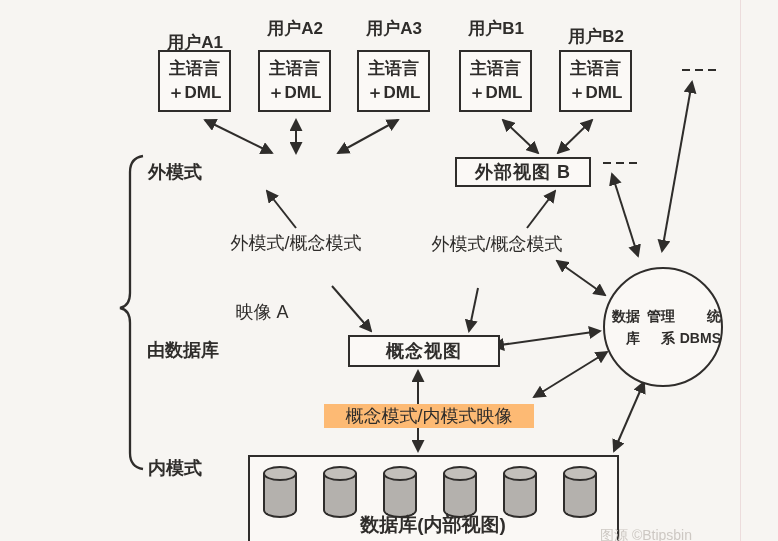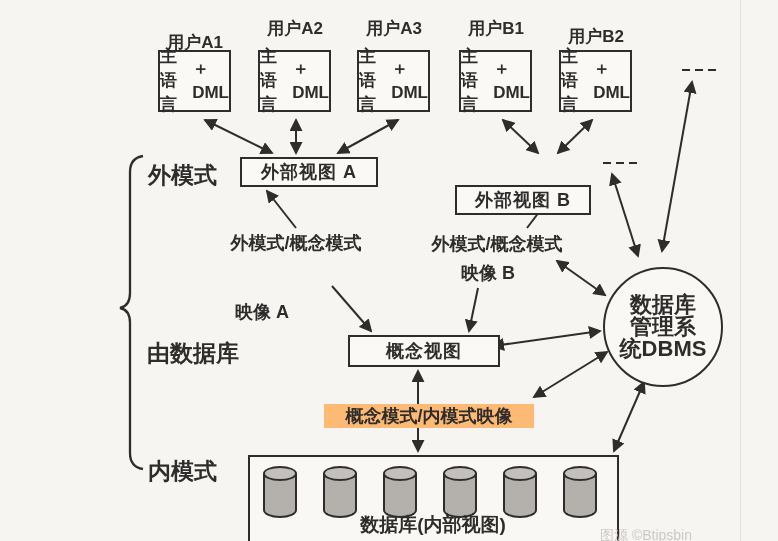--- a/index.html
+++ b/index.html
@@ -9,38 +9,38 @@
     font-family:"Liberation Sans","DejaVu Sans",sans-serif;
     color:#2f2d2b;
   }
   .stage *{box-sizing:border-box;}
   svg.wires{position:absolute;left:0;top:0;z-index:1;}
   .abs{position:absolute;z-index:2;}
   .lbl{font-weight:600;white-space:nowrap;}
   .user-label{width:86px;text-align:center;font-size:17px;font-weight:700;}
   .term-box{
     width:73px;height:62px;border:2.5px solid #2f2d2b;background:#fbf9f6;
-    display:flex;flex-direction:row;align-items:center;justify-content:center;
+    display:flex;flex-direction:column;align-items:center;justify-content:center;
     font-size:17px;font-weight:700;line-height:24px;
   }
   .view-box{
     height:30px;border:2px solid #2f2d2b;background:#fbf9f6;
     display:flex;align-items:center;justify-content:center;
     font-size:18px;font-weight:700;letter-spacing:1px;
   }
-  .level-label{font-size:23px;font-weight:700;}
+  .level-label{font-size:18px;font-weight:700;}
   .admin-note{
     width:100px;text-align:center;font-size:18px;font-weight:700;line-height:19px;
   }
-  .map-label{font-size:18px;font-weight:700;text-align:center;}
+  .map-label{font-size:18px;font-weight:400;text-align:center;}
   .ci-map{background:#fdba74;padding:0 2px;}
   .dbms-circle{
     width:120px;height:120px;border:2.5px solid #2f2d2b;border-radius:50%;
-    background:#faf8f5;display:flex;flex-direction:column;align-items:center;justify-content:center;
-    font-size:22px;font-weight:700;line-height:22px;text-align:right;
+    background:#faf8f5;display:flex;flex-direction:row;align-items:center;justify-content:center;
+    font-size:14px;font-weight:700;line-height:22px;text-align:right;
   }
   .db-box{
     width:371px;height:95px;border:2.5px solid #2f2d2b;background:#faf8f5;
   }
   .cyl-row{display:flex;gap:26px;}
   .cyl{position:relative;width:34px;height:52px;}
   .cyl-body{
     position:absolute;left:0;top:7px;width:34px;height:45px;
     background:#b4b1ad;border:2.5px solid #2f2d2b;border-top:none;
     border-radius:0 0 17px 17px / 0 0 8px 8px;
@@ -120,27 +120,25 @@
   <div class="abs term-box" style="left:559px;top:50px;">
     <span>主语言</span>
     <span>＋DML</span>
   </div>
 
   <div class="abs lbl level-label" style="left:148px;top:160px;">外模式</div>
   <div class="abs lbl level-label" style="left:147px;top:338px;">由数据库</div>
   <div class="abs lbl level-label" style="left:148px;top:456px;">内模式</div>
 
 
-  <div class="abs view-box" style="left:240px;top:157px;width:138px;">外部视图 A</div>
-  <div class="abs view-box" style="left:455px;top:157px;width:136px;margin-top:28px;">外部视图 B</div>
+  <div class="abs view-box" style="left:455px;top:157px;width:136px;">外部视图 B</div>
 
   <div class="abs map-label" style="left:213px;top:231px;width:166px;">外模式/概念模式</div>
   <div class="abs map-label" style="left:207px;top:260px;width:110px;margin-top:40px;">映像 A</div>
   <div class="abs map-label" style="left:418px;top:232px;width:158px;">外模式/概念模式</div>
-  <div class="abs map-label" style="left:432px;top:261px;width:112px;">映像 B</div>
 
   <div class="abs view-box" style="left:348px;top:335px;width:152px;height:32px;">概念视图</div>
 
   <div class="abs map-label ci-map" style="left:324px;top:404px;width:210px;">概念模式/内模式映像</div>
 
   <div class="abs dbms-circle" style="left:603px;top:267px;">
     <span>数据库</span>
     <span>管理系</span>
     <span>统DBMS</span>
   </div>

